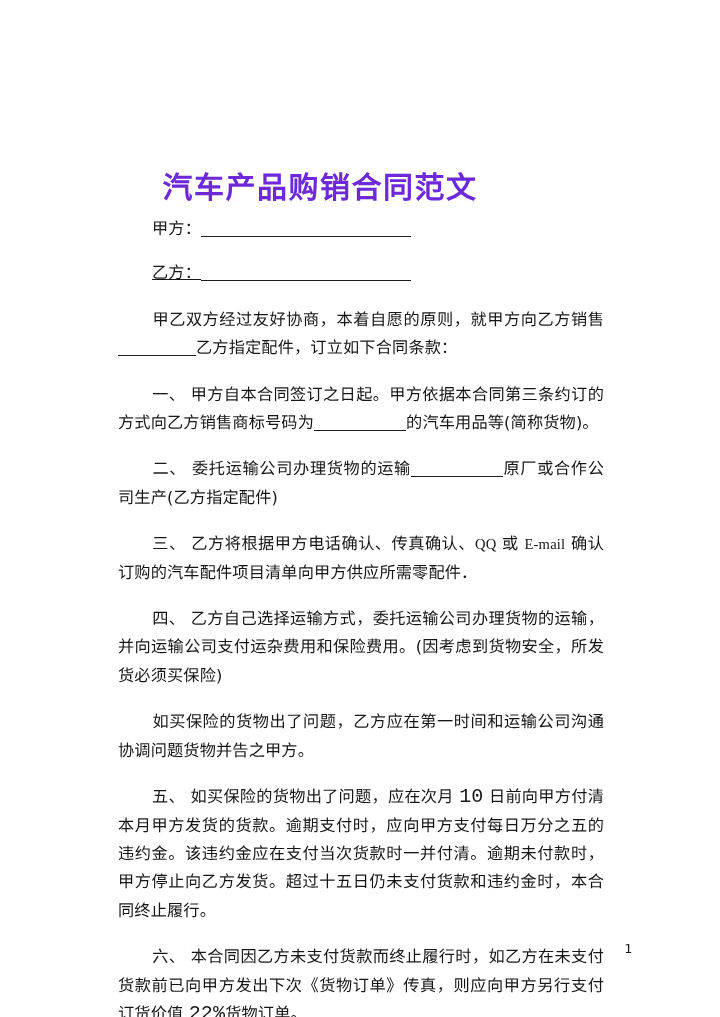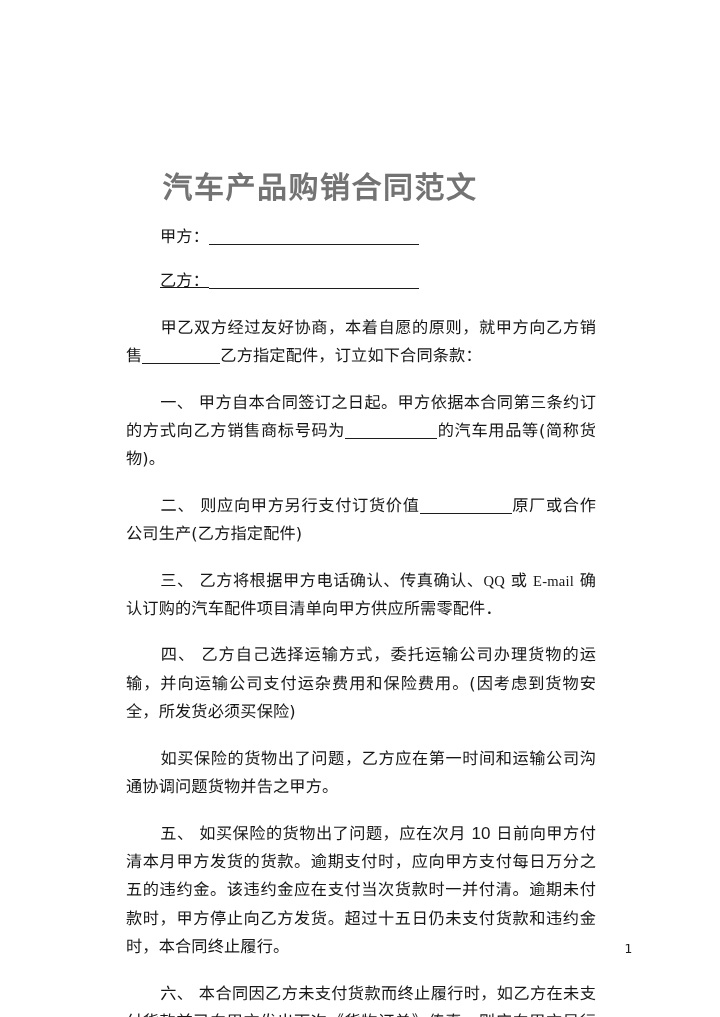--- a/index.html
+++ b/index.html
@@ -27,32 +27,32 @@
   .doc-title {
     position: absolute;
     top: 147px;
     left: 0;
     width: 640px;
     text-align: center;
     font-size: 30px;
     font-weight: bold;
     letter-spacing: 1.5px;
     line-height: 42px;
-    color: #737373;
+    color: #6d28d9;
   }
 
   .body-block {
     position: absolute;
     top: 207px;
     left: 110px;
     width: 502px;
   }
 
   p.para {
-    margin: 16px;
+    margin: 8px;
     font-size: 16.2px;
     line-height: 28.4px;
     color: #161616;
     text-align: justify;
     text-justify: inter-ideograph;
     letter-spacing: 0.15px;
     word-break: break-all;
   }
 
   p.gap-sm { margin-top: 16px; text-decoration: underline; }
@@ -68,22 +68,22 @@
   .blank-party   { width: 210px; }
   .blank-short   { width: 78px; }
   .blank-mid     { width: 92px; }
 
   .latin {
     font-family: Liberation Serif, serif;
     font-size: 14.6px;
     letter-spacing: 0.2px;
   }
   .num {
-    font-family: Liberation Sans, sans-serif;
-    font-size: 17px;
+    font-family: Liberation Mono, monospace;
+    font-size: 20px;
   }
 
   .page-number {
     position: absolute;
     top: 941px;
     left: 0;
     width: 720px;
     padding-right: 88px;
     box-sizing: border-box;
     text-align: right;
@@ -111,21 +111,21 @@
 
     <p class="para gap-md">
       <span class="indent"></span><span>甲乙双方经过友好协商，本着自愿的原则，就甲方向乙方销售</span><span class="blank-line blank-short"></span><span>乙方指定配件，订立如下合同条款：</span>
     </p>
 
     <p class="para gap-md">
       <span class="indent"></span><span>一、</span>&nbsp;<span>甲方自本合同签订之日起。甲方依据本合同第三条约订的方式向乙方销售商标号码为</span><span class="blank-line blank-mid"></span><span>的汽车用品等(简称货物)。</span>
     </p>
 
     <p class="para gap-md">
-      <span class="indent"></span><span>二、</span>&nbsp;<span>则应向甲方另行支付订货价值</span><span class="blank-line blank-mid"></span><span>原厂或合作公司生产(乙方指定配件)</span>
+      <span class="indent"></span><span>二、</span>&nbsp;<span>委托运输公司办理货物的运输</span><span class="blank-line blank-mid"></span><span>原厂或合作公司生产(乙方指定配件)</span>
     </p>
 
     <p class="para gap-md">
       <span class="indent"></span><span>三、</span>&nbsp;<span>乙方将根据甲方电话确认、传真确认、</span><span class="latin">QQ</span>&nbsp;<span>或</span>&nbsp;<span class="latin">E-mail</span>&nbsp;<span>确认订购的汽车配件项目清单向甲方供应所需零配件．</span>
     </p>
 
     <p class="para gap-md">
       <span class="indent"></span><span>四、</span>&nbsp;<span>乙方自己选择运输方式，委托运输公司办理货物的运输，并向运输公司支付运杂费用和保险费用。(因考虑到货物安全，所发货必须买保险)</span>
     </p>
 

